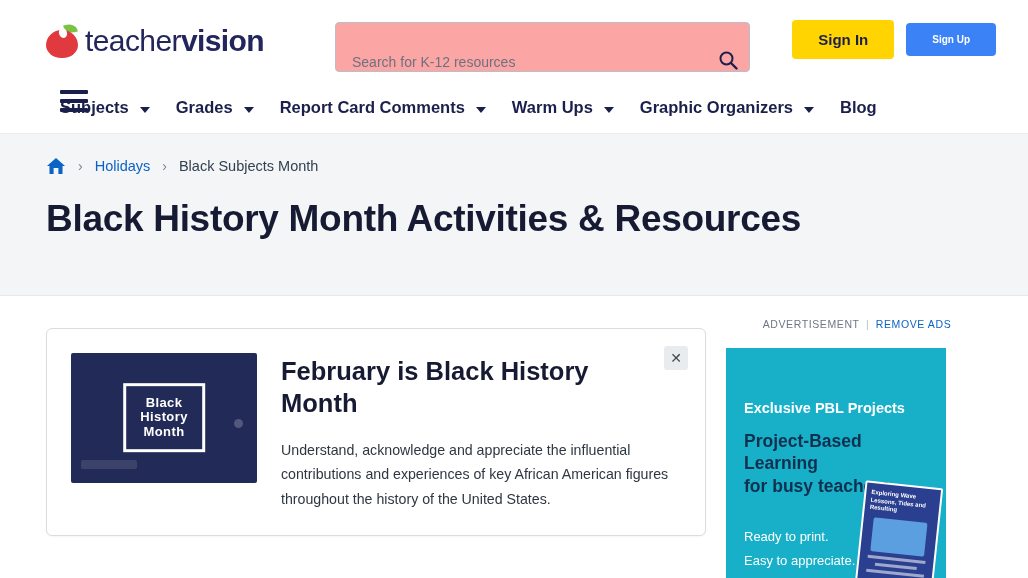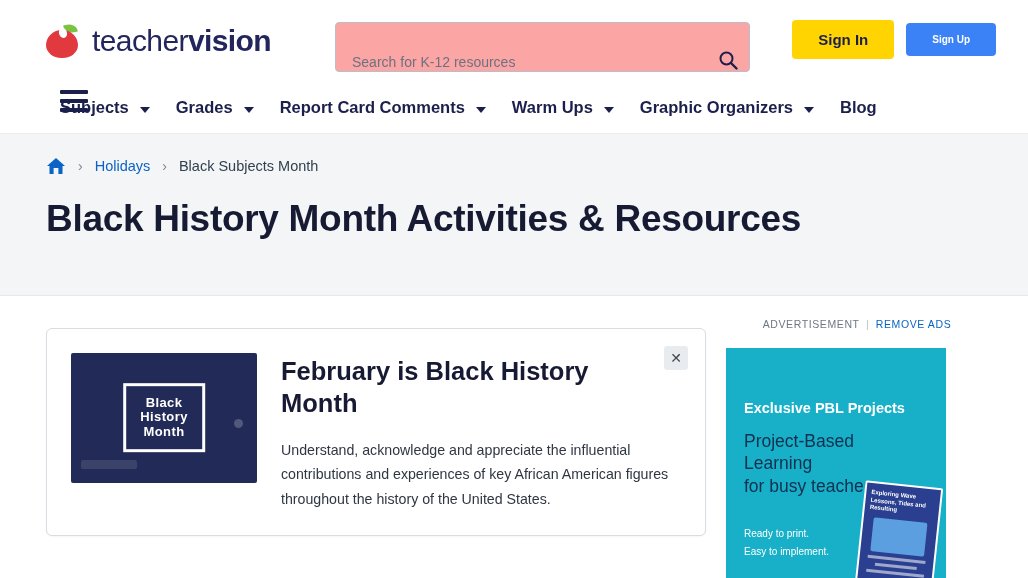--- a/index.html
+++ b/index.html
@@ -18,21 +18,21 @@
     height: 82px;
     background: #ffffff;
     display: flex;
     align-items: center;
     padding: 0 24px;
   }
   .logo {
     display: flex;
     align-items: center;
     margin-left: 22px;
-    gap: 12px;
+    gap: 5px;
     user-select: none;
   }
   .apple {
     width: 34px; height: 34px;
     position: relative;
   }
   .apple .body {
     position: absolute;
     left: 0; top: 6px;
     width: 32px; height: 28px;
@@ -301,27 +301,27 @@
   }
   .ad-box .ad-kicker {
     color: #ffffff;
     font-size: 14.5px;
     font-weight: 700;
     padding: 52px 0 0 18px;
   }
   .ad-box .ad-head {
     color: #10304f;
     font-size: 17.5px;
-    font-weight: 400;
+    font-weight: 700;
     line-height: 1.28;
     padding: 14px 0 0 18px;
   }
   .ad-box .ad-sub {
     color: #ffffff;
-    font-size: 10px;
+    font-size: 13px;
     line-height: 1.85;
     padding: 28px 0 0 18px;
   }
   .ad-art {
     position: absolute;
     right: 8px; bottom: 4px;
     width: 78px; height: 104px;
     background: #2a3f8f;
     border: 2px solid #ffffff;
     border-radius: 2px;
@@ -453,21 +453,21 @@
 
     <div class="ad-box">
       <div class="ad-kicker">Exclusive PBL Projects</div>
       <div class="ad-head">
         <div>Project-Based</div>
         <div>Learning</div>
         <div>for busy teachers</div>
       </div>
       <div class="ad-sub">
         <div>Ready to print.</div>
-        <div>Easy to implement.</div>
+        <div>Easy to appreciate.</div>
       </div>
       <div class="ad-art">
         <div class="art-title">Exploring Wave Lessons, Tides and Resulting</div>
         <div class="art-block"></div>
         <div class="art-line"></div>
         <div class="art-line s"></div>
         <div class="art-line"></div>
       </div>
     </div>
   </div>

